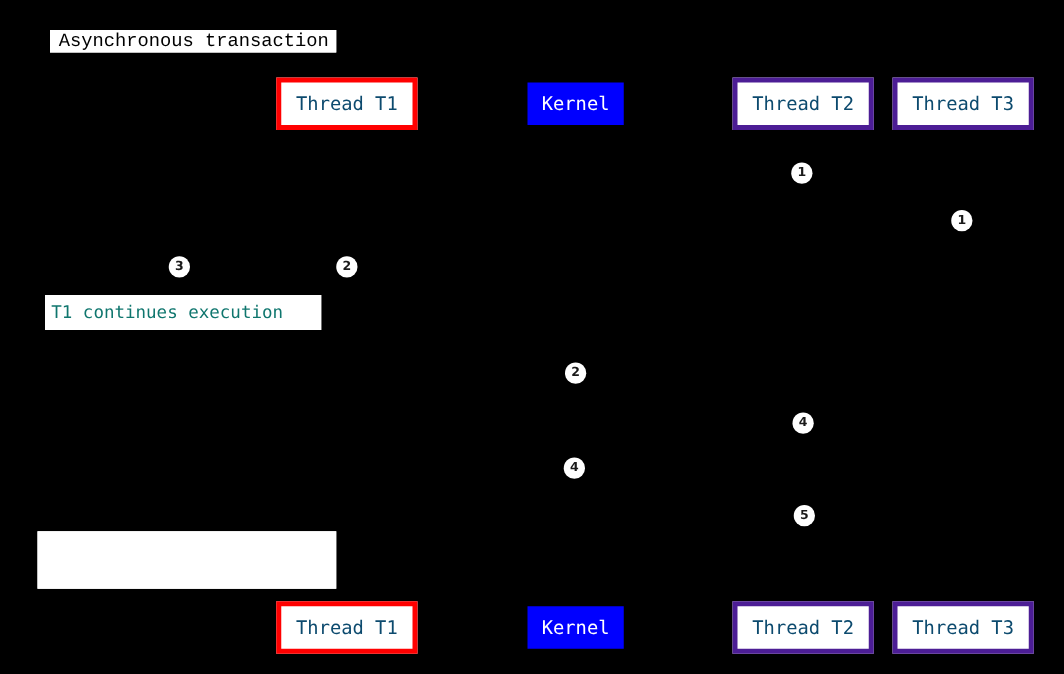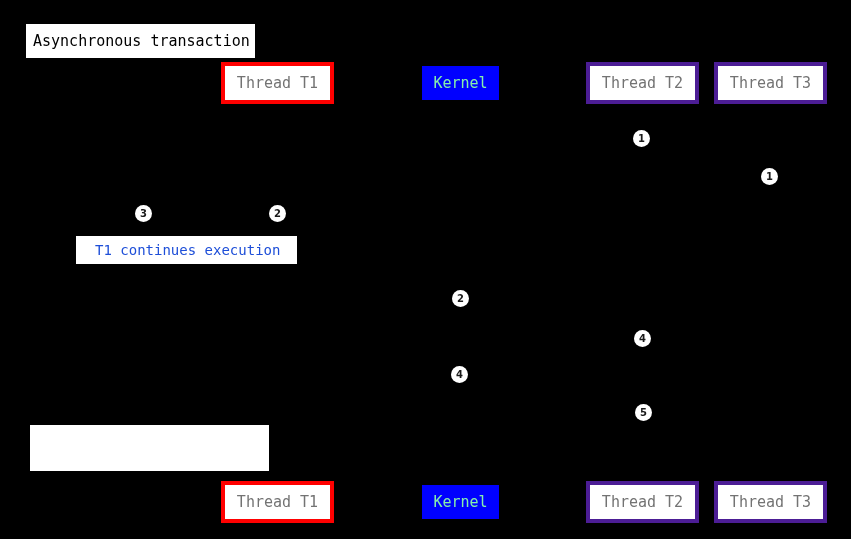--- a/index.html
+++ b/index.html
@@ -36,43 +36,42 @@
     font-size: 15px;
     letter-spacing: 0px;
     padding: 0 6px;
     justify-content: flex-start;
   }
 
   
   .lifeline-box {
     background: #ffffff;
     font-size: 15px;
-    color: #737373;
+    color: #0c4a6e;
   }
   .lifeline-box.red {
     border: 4px solid #ff0000;
   }
   .lifeline-box.blue {
     border: 4px solid #4c1d95;
   }
   .lifeline-box.kernel {
     background: #0000ff;
-    color: #86efac;
+    color: #ffffff;
     border: none;
   }
 
   
   .note-box {
     background: #ffffff;
-    color: #1d4ed8;
+    color: #0f766e;
     border: 1px solid #ffffff;
     font-size: 14px;
     justify-content: flex-start;
-    padding: 0 18px;
-    margin-left: 40px;
+    padding: 0 4px;
   }
   .blank-box {
     background: #ffffff;
     border: 1px solid #ffffff;
   }
 
   
   .badge {
     position: absolute;
     box-sizing: border-box;
@@ -102,21 +101,21 @@
 
 <div id="canvas">
 
   <div id="lifeline-axes">
       <div class="lifeline" style="left: 277px; top: 104px; height: 377px;"></div>
       <div class="lifeline" style="left: 460px; top: 100px; height: 385px;"></div>
       <div class="lifeline" style="left: 642px; top: 104px; height: 377px;"></div>
       <div class="lifeline" style="left: 770px; top: 104px; height: 377px;"></div>
     </div>
 
-  <div class="node title-box" style="left:26px; top:24px; width:229px; height:34px;">Asynchronous transaction</div>
+  <div class="node title-box" style="left:40px; top:24px; width:229px; height:18px;font-family:Liberation Mono, monospace;">Asynchronous transaction</div>
 
   <div id="lifelines-top">
       <div class="node lifeline-box red" style="left: 221px; top: 62px; width: 113px; height: 42px;">Thread T1</div>
       <div class="node lifeline-box kernel" style="left: 422px; top: 66px; width: 77px; height: 34px;">Kernel</div>
       <div class="node lifeline-box blue" style="left: 586px; top: 62px; width: 113px; height: 42px;">Thread T2</div>
       <div class="node lifeline-box blue" style="left: 714px; top: 62px; width: 113px; height: 42px;">Thread T3</div>
     </div>
 
   <div id="notes">
       <div class="node note-box" style="left: 36px; top: 236px; width: 221px; height: 28px;">T1 continues execution</div>

